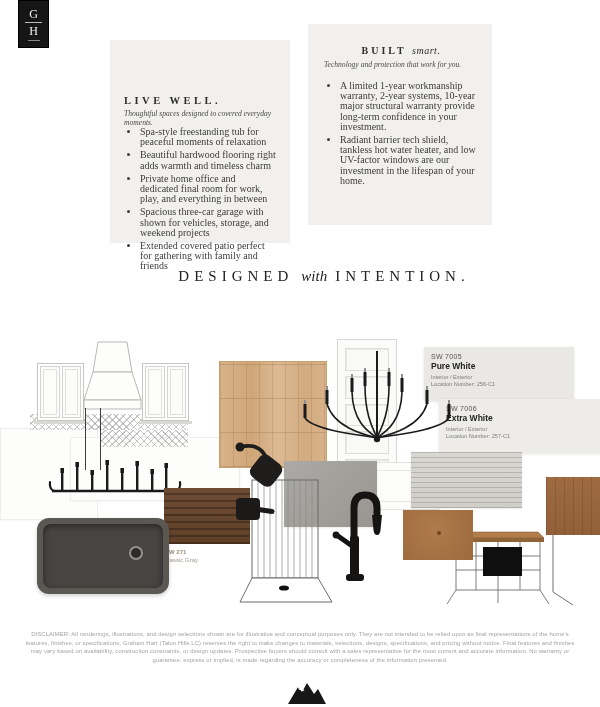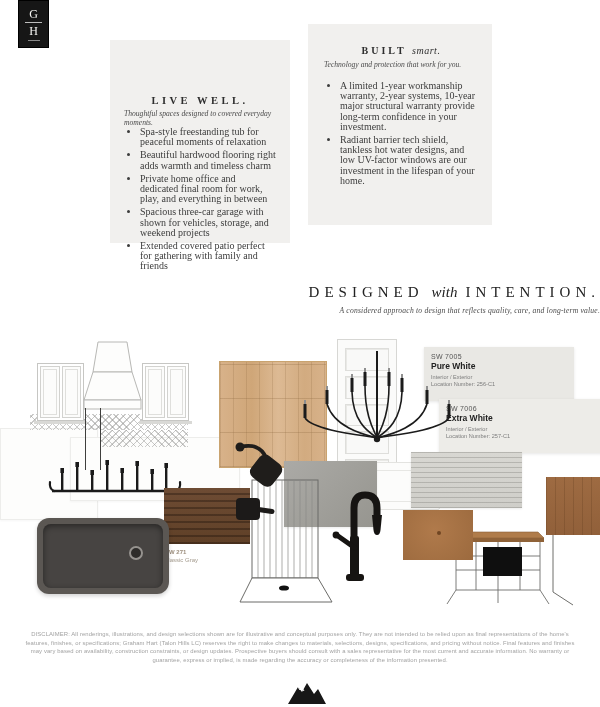--- a/index.html
+++ b/index.html
@@ -11,30 +11,30 @@
           display:flex; flex-direction:column; align-items:center; justify-content:center; gap:1px;
           border:1px solid #000; }
   .logo .ltr { color:#f5f5f2; font-size:12px; line-height:12px; font-family:"Liberation Serif",serif; }
   .logo .rule { width:17px; height:1px; background:#bdbdbd; margin:1px 0; }
   .logo .est { width:12px; height:1px; background:#8a8a8a; margin-top:2px; }
 
   
   .card { position:absolute; background:#f1f0ee; color:#3a3a3a; }
   .card-left  { left:110px; top:40px;  width:180px; height:203px; padding:55px 14px 10px 14px; }
   .card-right { left:308px; top:24px;  width:184px; height:201px; padding:20px 14px 10px 16px; }
-  .card h2 { text-align:center; font-size:10.5px; font-weight:600; letter-spacing:3.5px; color:#2e2e2e; }
+  .card h2 { font-size:10.5px; font-weight:600; letter-spacing:3.5px; color:#2e2e2e; }
   .card .built-line { text-align:center; font-size:10px; letter-spacing:3px; font-weight:600; color:#2e2e2e; line-height:13px;}
   .card .built-line .it { font-style:italic; letter-spacing:0.5px; font-weight:500; text-transform:lowercase; }
   .card .sub { font-style:italic; font-size:7.6px; color:#4b4b4b; margin-top:3px; }
   .card ul { padding-left:16px; }
   .card-right ul { margin-top:12px; }
   .card li { font-size:10px; line-height:10.2px; margin-bottom:3px; color:#3c3c3c; }
 
   
-  .headline { position:absolute; left:0; top:283px; width:600px; text-align:right; color:#222;padding-left:48px; }
+  .headline { position:absolute; left:0; top:267px; width:600px; text-align:center; color:#222;padding-left:48px; }
   .headline .big { font-size:15px; letter-spacing:5px; font-weight:500; }
   .headline .w { font-style:italic; font-size:15px; letter-spacing:0px; margin:0 4px; }
   .headline .sub { font-style:italic; font-size:7.6px; color:#4a4a4a; margin-top:5px; letter-spacing:0.2px; }
 
   
   .abs { position:absolute; }
   .whitepanel { background:#fdfdfc; border:1px solid #ededeb; box-shadow:0 1px 2px rgba(0,0,0,0.04); }
 
   .window { background:#fff; border:1px solid #c6c6c3; display:flex; gap:2px; padding:2px; }
   .window .pane { flex:1; border:1px solid #d2d2cf; background:#fcfcfb; padding:2px; }
@@ -126,31 +126,30 @@
   </div>
 
   <div class="card card-right">
     <div class="built-line">
       <span>BUILT</span>
       <span class="it">smart.</span>
     </div>
     <div class="sub">Technology and protection that work for you.</div>
     <ul>
       <li>A limited 1-year workmanship warranty, 2-year systems, 10-year major structural warranty provide long-term confidence in your investment.</li>
-      <li>Radiant barrier tech shield, tankless hot water designs, and low UV-factor windows are our investment in the lifespan of your home.</li>
+      <li>Radiant barrier tech shield, tankless hot water heater, and low UV-factor windows are our investment in the lifespan of your home.</li>
     </ul>
   </div>
 
   <div class="headline">
     <div>
       <span class="big">DESIGNED</span>
       <span class="w">with</span>
       <span class="big">INTENTION.</span>
     </div>
-    <div class="sub">A considered approach to design that reflects quality, care, and long-term value.</div>
   </div>
 
   <div class="abs whitepanel" style="left:0; top:428px; width:98px; height:92px;"></div>
   <div class="abs whitepanel" style="left:70px; top:437px; width:170px; height:64px;"></div>
 
   <div class="abs herringbone" style="left:30px; top:414px; width:158px; height:16px;"></div>
   <div class="abs herringbone" style="left:100px; top:430px; width:88px; height:17px;"></div>
 
   <div class="abs window" style="left:37px; top:363px; width:47px; height:58px;">
     <div class="pane">

